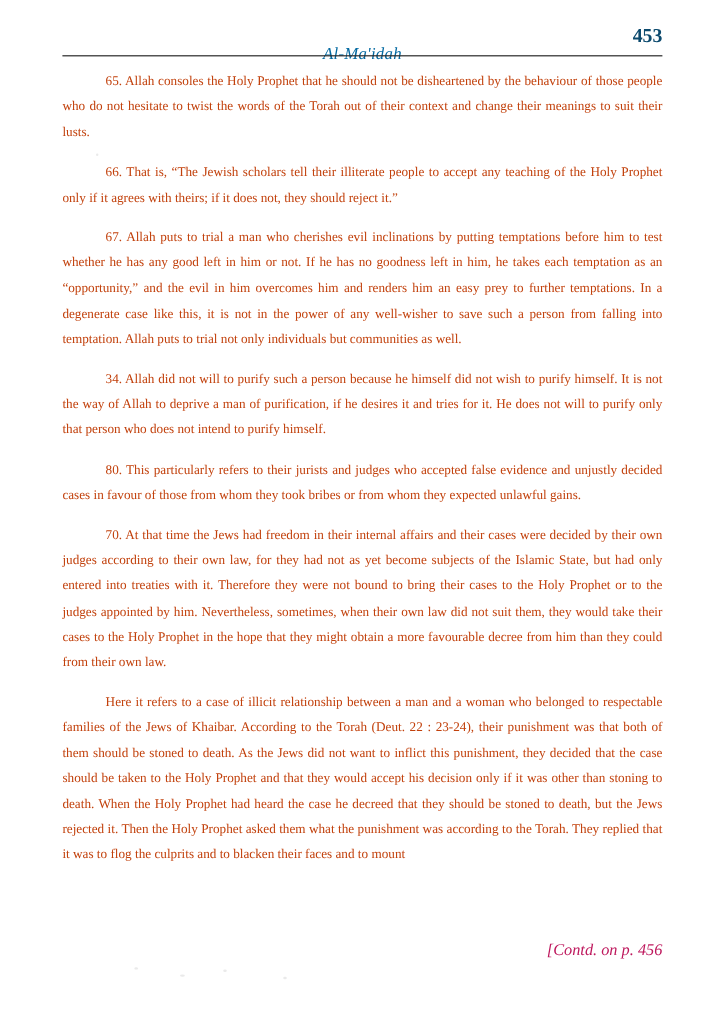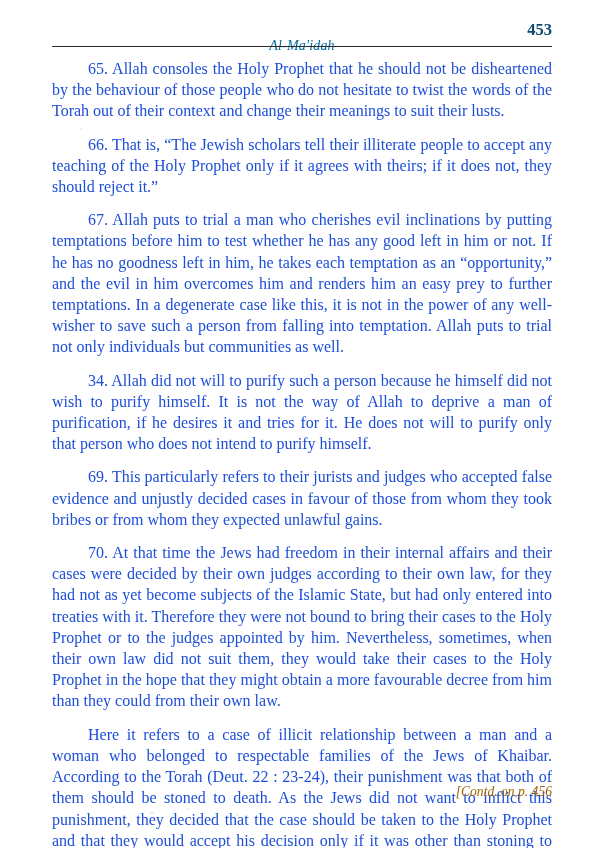--- a/index.html
+++ b/index.html
@@ -61,42 +61,42 @@
   .content {
     position: absolute;
     top: 58px;
     left: 52px;
     width: 500px;
   }
   p.para {
     margin: 0 0 0 0;
     text-align: justify;
     text-justify: inter-word;
-    font-size: 16px;
+    font-size: 11px;
     line-height: 21.2px;
     text-indent: 36px;
-    color: #1d4ed8;
+    color: #c2410c;
     hyphens: none;
   }
   p.para + p.para {
     margin-top: 12px;
     font-family: Liberation Serif, serif;
   }
   p.para.extra-gap {
     margin-top: 18px;
   }
   .footnote {
     position: absolute;
     left: 52px;
     width: 500px;
     bottom: 48px;
     text-align: right;
     font-style: italic;
     font-size: 13.6px;
-    color: #a16207;
+    color: #be185d;
   }
   
   .speckle {
     position: absolute;
     background: #d8d8d8;
     border-radius: 50%;
     opacity: .55;
     pointer-events: none;
   }
 </style>
@@ -110,21 +110,21 @@
     <div class="header-page">453</div>
   </div>
 
   <div class="rule"></div>
 
   <div class="content">
     <p class="para">65.  Allah consoles the Holy Prophet that he should not be disheartened by the  behaviour  of  those people who do not hesitate to twist the words of the Torah out of their context and change their meanings to suit their lusts.</p>
     <p class="para">66.  That is,  “The Jewish scholars tell their illiterate people to accept any teaching  of  the  Holy  Prophet  only  if  it  agrees   with theirs; if it does not, they should reject it.”</p>
     <p class="para">67.  Allah puts to  trial  a  man who cherishes evil inclinations by putting temptations before him to test whether he has any good left in him or not. If he has no  goodness left in him, he takes each temptation as an “opportunity,” and the evil in  him  overcomes  him  and renders him an easy prey to further temptations. In a degenerate  case  like  this,  it is not in the power of any well-wisher to save such a person  from  falling  into  temptation.  Allah  puts  to trial not only individuals but communities as well.</p>
     <p class="para">34.  Allah  did   not will to purify such a person because he himself did not wish  to  purify himself. It is not the way of Allah to deprive a man of purification, if he desires it and tries for it. He does not will to purify only that person who does not intend to purify himself.</p>
-    <p class="para">69.  This particularly  refers to their jurists and judges who accepted false evidence and unjustly decided cases in favour of those from whom they took bribes or from whom they expected unlawful gains.</p>
+    <p class="para">80.  This particularly  refers to their jurists and judges who accepted false evidence and unjustly decided cases in favour of those from whom they took bribes or from whom they expected unlawful gains.</p>
     <p class="para">70.  At that time  the  Jews had freedom in their internal affairs and their cases  were  decided   by their own judges according to their own law, for they had not  as  yet   become subjects of the Islamic State, but had only entered into treaties with   it. Therefore they were not bound to bring their cases to the Holy Prophet or to   the judges appointed by him. Nevertheless, sometimes, when their own law did not  suit them, they would take their cases to the Holy Prophet in the hope that they might  obtain  a  more  favourable decree from him than they could from their own law.</p>
     <p class="para extra-gap">Here  it  refers to a case of illicit relationship between a man and a woman who  belonged  to respectable  families  of  the Jews of Khaibar. According to the Torah  (Deut. 22 : 23-24),  their punishment was that both of them should be stoned to   death. As the Jews did not want to inflict this punishment, they decided that the case  should  be  taken to the Holy Prophet and that they would accept his decision only  if  it  was  other  than stoning to death. When the Holy Prophet had heard the case  he  decreed that they should be stoned to death, but the Jews rejected it. Then the  Holy  Prophet asked them what  the punishment was according to the Torah. They replied that it was to flog the culprits and to blacken their faces and to mount</p>
   </div>
 
   <div class="footnote">[Contd. on p. 456</div>
 
   <div class="speckle" style="left:112px; top:806px; width:3px; height:2px;"></div>
   <div class="speckle" style="left:150px; top:812px; width:4px; height:2px;"></div>
   <div class="speckle" style="left:186px; top:808px; width:3px; height:2px;"></div>
   <div class="speckle" style="left:236px; top:814px; width:3px; height:2px;"></div>

